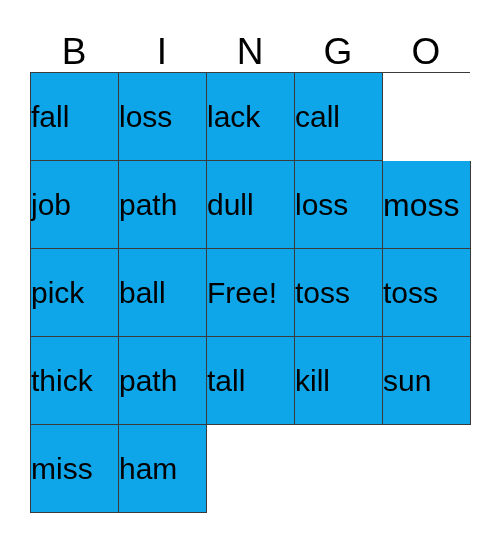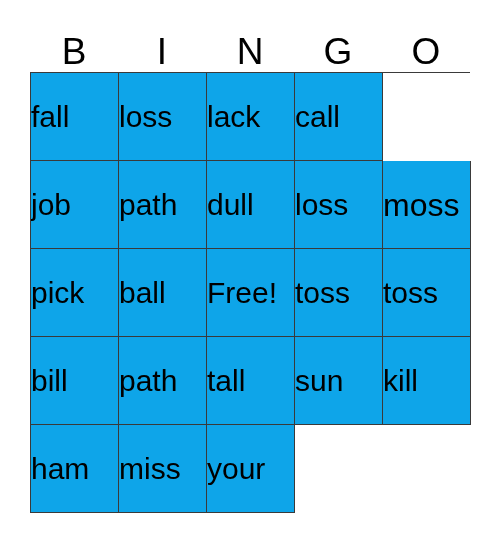--- a/index.html
+++ b/index.html
@@ -154,42 +154,39 @@
       <div class="cell">
           <span class="cell-text">toss</span>
         </div>
       <div class="cell">
           <span class="cell-text">toss</span>
         </div>
     </div>
 
     <div class="grid-row">
       <div class="cell">
-          <span class="cell-text">bill</span>
+          <span class="cell-text">thick</span>
         </div>
       <div class="cell">
           <span class="cell-text">path</span>
         </div>
       <div class="cell">
           <span class="cell-text">tall</span>
         </div>
       <div class="cell">
-          <span class="cell-text">sun</span>
+          <span class="cell-text">kill</span>
         </div>
       <div class="cell">
-          <span class="cell-text">kill</span>
+          <span class="cell-text">sun</span>
         </div>
     </div>
 
     <div class="grid-row">
       <div class="cell">
-          <span class="cell-text">ham</span>
-        </div>
-      <div class="cell">
           <span class="cell-text">miss</span>
         </div>
       <div class="cell">
-          <span class="cell-text">your</span>
+          <span class="cell-text">ham</span>
         </div>
     </div>
 
   </div>
 </div>
 
 </body></html>

